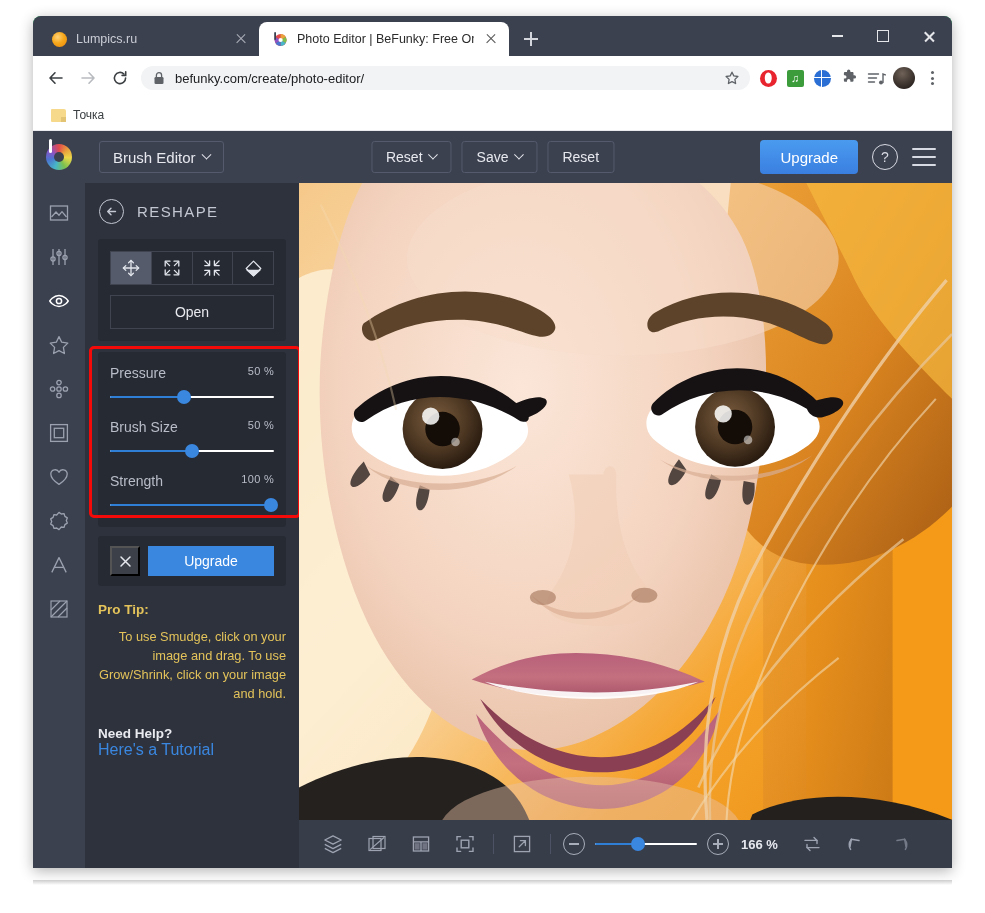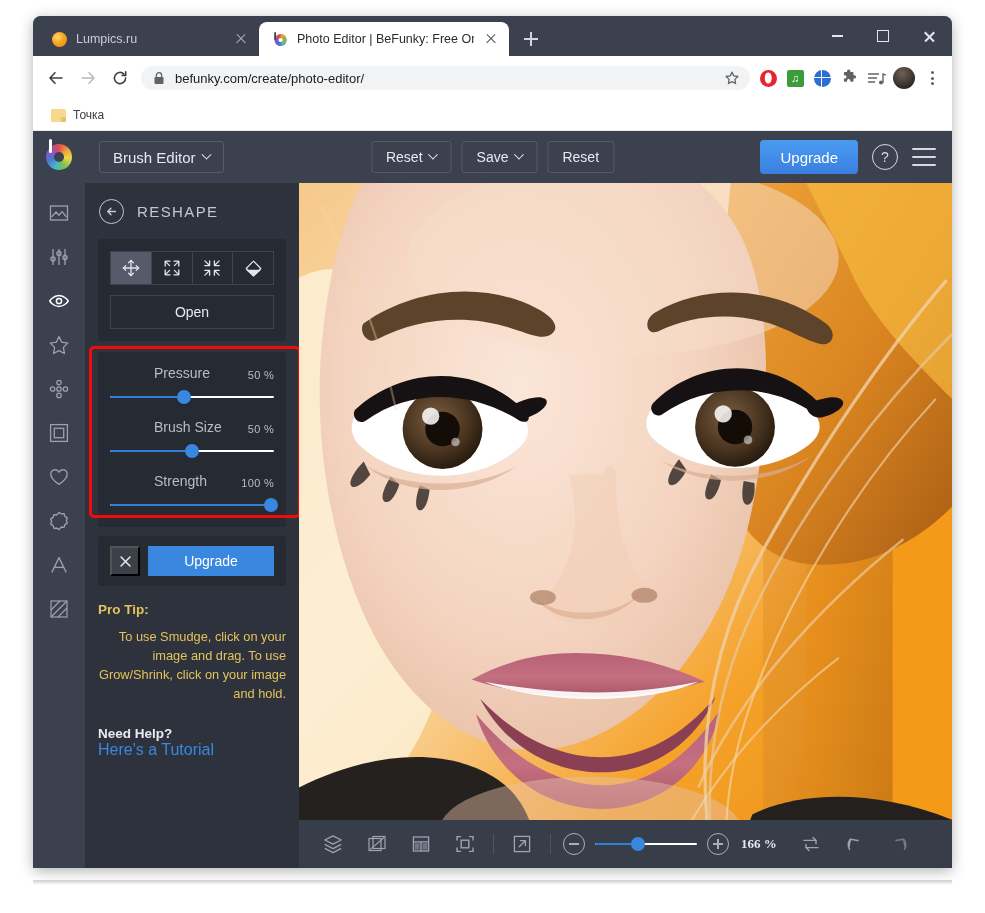--- a/index.html
+++ b/index.html
@@ -386,23 +386,22 @@
     z-index: 5;
   }
   .slider-card {
     background: #262a33;
     border-radius: 3px;
     padding: 13px 12px 15px 12px;
   }
   .slider-block { margin-bottom: 15px; }
   .slider-block:last-child { margin-bottom: 0; }
   .slider-label-row {
-    display: flex; align-items: flex-end; justify-content: space-between;
+    display: flex; align-items: flex-start; justify-content: space-between;
     margin-bottom: 9px;
-    margin-left: 44px;
   }
   .slider-name { font-size: 14px; color: #b9bdc8; }
   .slider-value { font-size: 11px; color: #b9bdc8; letter-spacing: .3px; }
   .track {
     position: relative;
     height: 14px;
   }
   .track-bg {
     position: absolute; left: 0; right: 0; top: 6px;
     height: 2px; background: #ffffff; border-radius: 1px;
@@ -483,21 +482,21 @@
   .zoom-group { display:flex; align-items:center; gap: 10px; margin-left: 6px; }
   .circ-btn {
     width: 22px; height: 22px; border-radius: 50%;
     border: 1.5px solid #a9aebb; color: #a9aebb;
     display:flex; align-items:center; justify-content:center;
     position: relative;
   }
   .circ-btn::before { content:""; position:absolute; width:10px; height:1.6px; background:currentColor; }
   .circ-btn.plus::after { content:""; position:absolute; width:1.6px; height:10px; background:currentColor; }
   .zoom-track { position: relative; width: 102px; height: 14px; }
-  .zoom-pct { font-size: 13px; color: #e6e8ee; font-weight: bold; margin-left: 2px; white-space: nowrap; font-family: Liberation Serif, serif; }
+  .zoom-pct { font-size: 13px; color: #e6e8ee; font-weight: bold; margin-left: 2px; white-space: nowrap; }
   .bb-right { margin-left: 12px; display:flex; align-items:center; }
 
   
   .win-shadow {
     position: absolute; left: 33px; top: 880px; width: 919px; height: 5px;
     background: linear-gradient(180deg, rgba(0,0,0,.18), rgba(0,0,0,0));
   }
   svg { display: block; }
 </style>
 </head>

